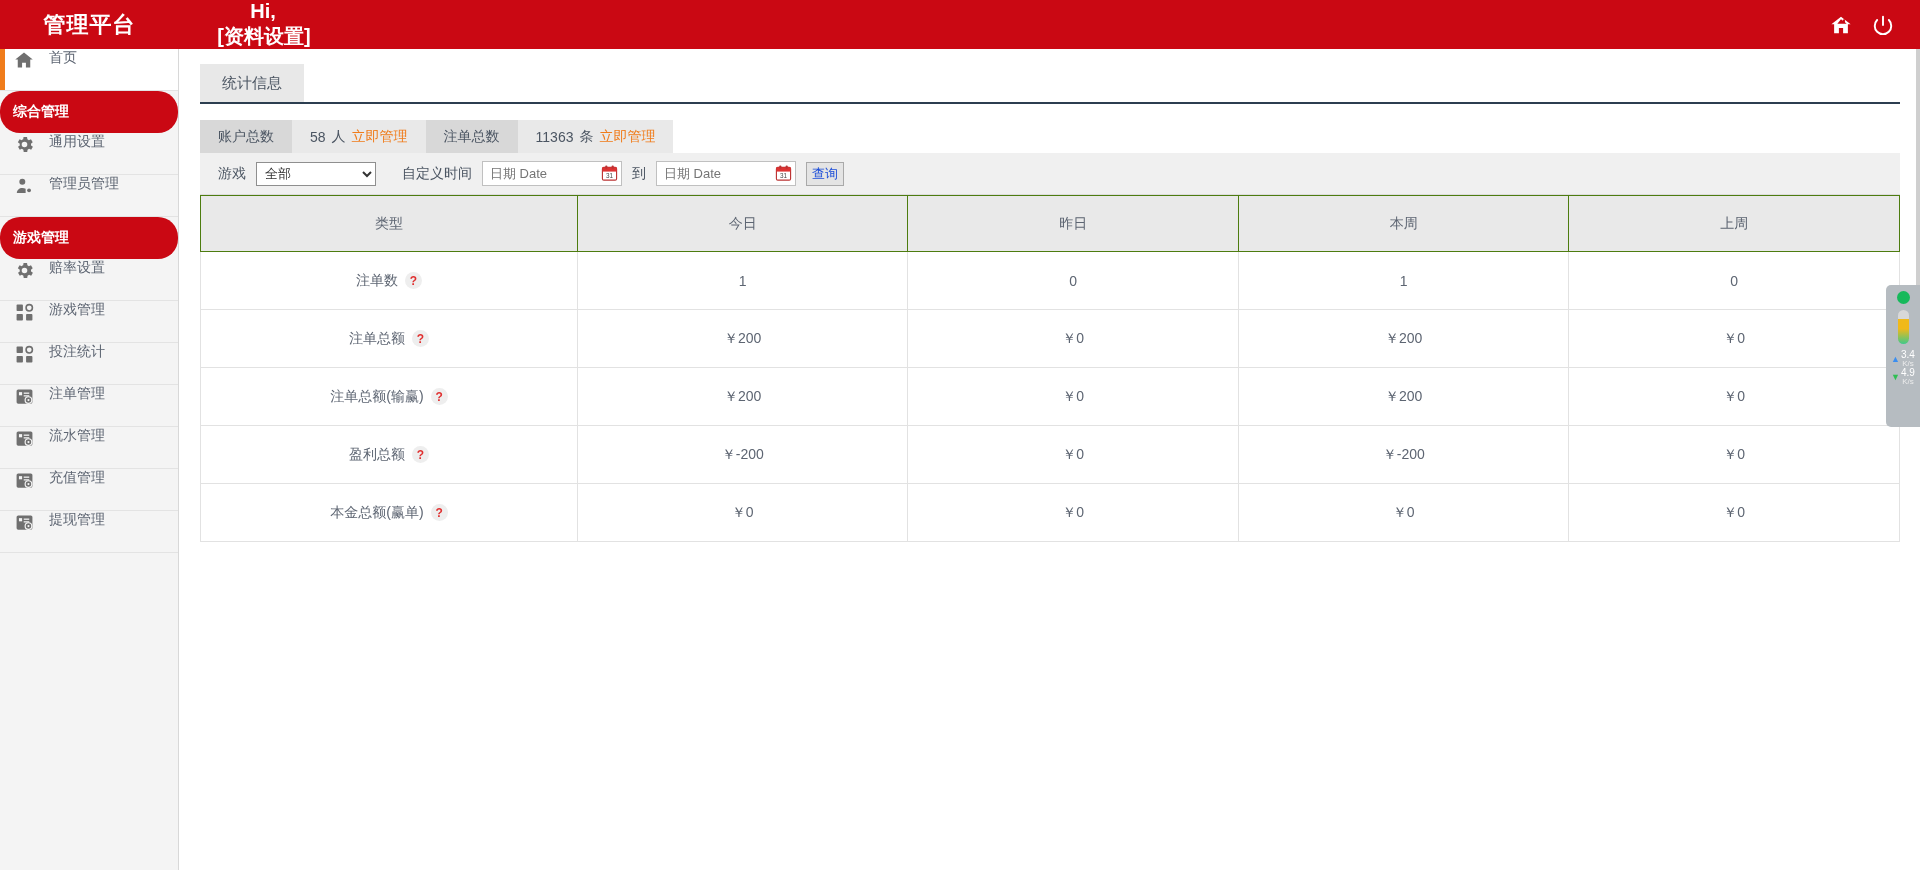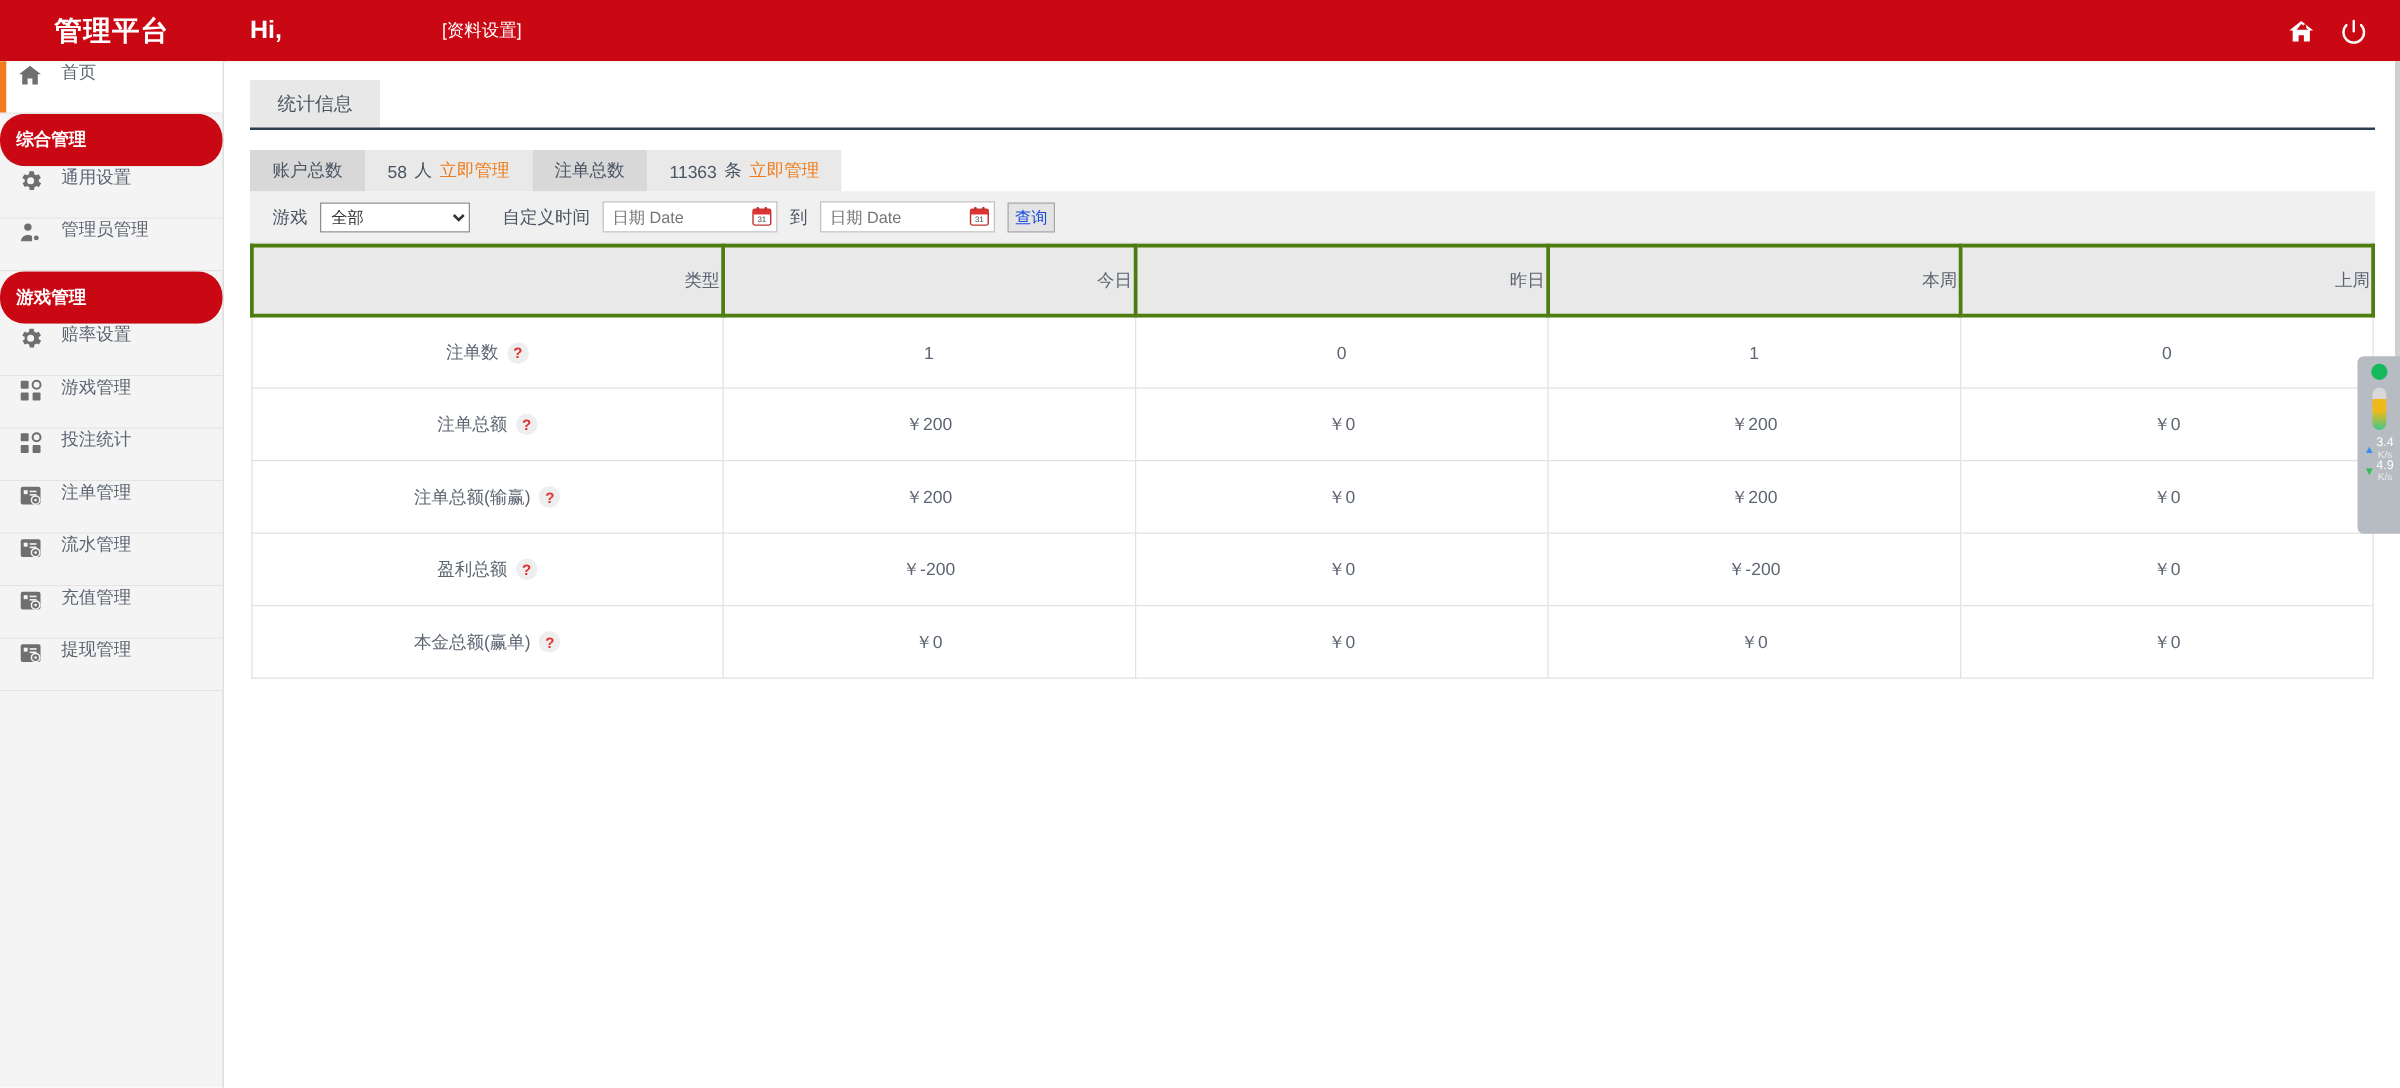--- a/index.html
+++ b/index.html
@@ -20,31 +20,31 @@
   }
   .brand {
     width: 179px; height: 49px;
     display: flex; align-items: center; justify-content: center;
     color: #ffffff; font-size: 22px; font-weight: bold;
     letter-spacing: 1px;
   }
   .hi-block {
     margin-left: 21px;
     color: #ffffff; font-size: 20px; font-weight: bold;
-    display: flex; align-items: center;
+    display: flex; align-items: center; flex-direction: column;
   }
   .hi-user {
     display: inline-block;
     min-width: 120px;
     font-size: 15px; font-weight: normal;
     color: #ffffff;
     margin-left: 6px;
   }
   .profile-link {
-    color: #ffffff; font-size: 14px; font-weight: normal;
+    color: #ffffff; font-size: 20px; font-weight: bold;
     margin-left: 2px; cursor: pointer; white-space: nowrap;
   }
   .header-right {
     margin-left: auto;
     display: flex; align-items: center; gap: 20px;
     padding-right: 26px;
   }
   .hicon { width: 22px; height: 22px; cursor: pointer; display:block; }
 
   
@@ -176,25 +176,25 @@
 
   
   .tbl {
     margin: 0 20px;
     border-collapse: collapse;
     width: calc(100% - 40px);
     table-layout: fixed;
   }
   .tbl th {
     background: #e9e9e9;
-    border: 3px solid #4d7c0f;
+    border: 1px solid #4d7c0f;
     font-size: 14px; font-weight: normal;
     color: #5d6572;
     height: 56px;
-    text-align: right;
+    text-align: center;
   }
   .tbl td {
     border: 1px solid #e2e2e2;
     height: 58px;
     text-align: center;
     font-size: 14px;
     color: #5d6572;
     background: #ffffff;
   }
   .cell-type {

